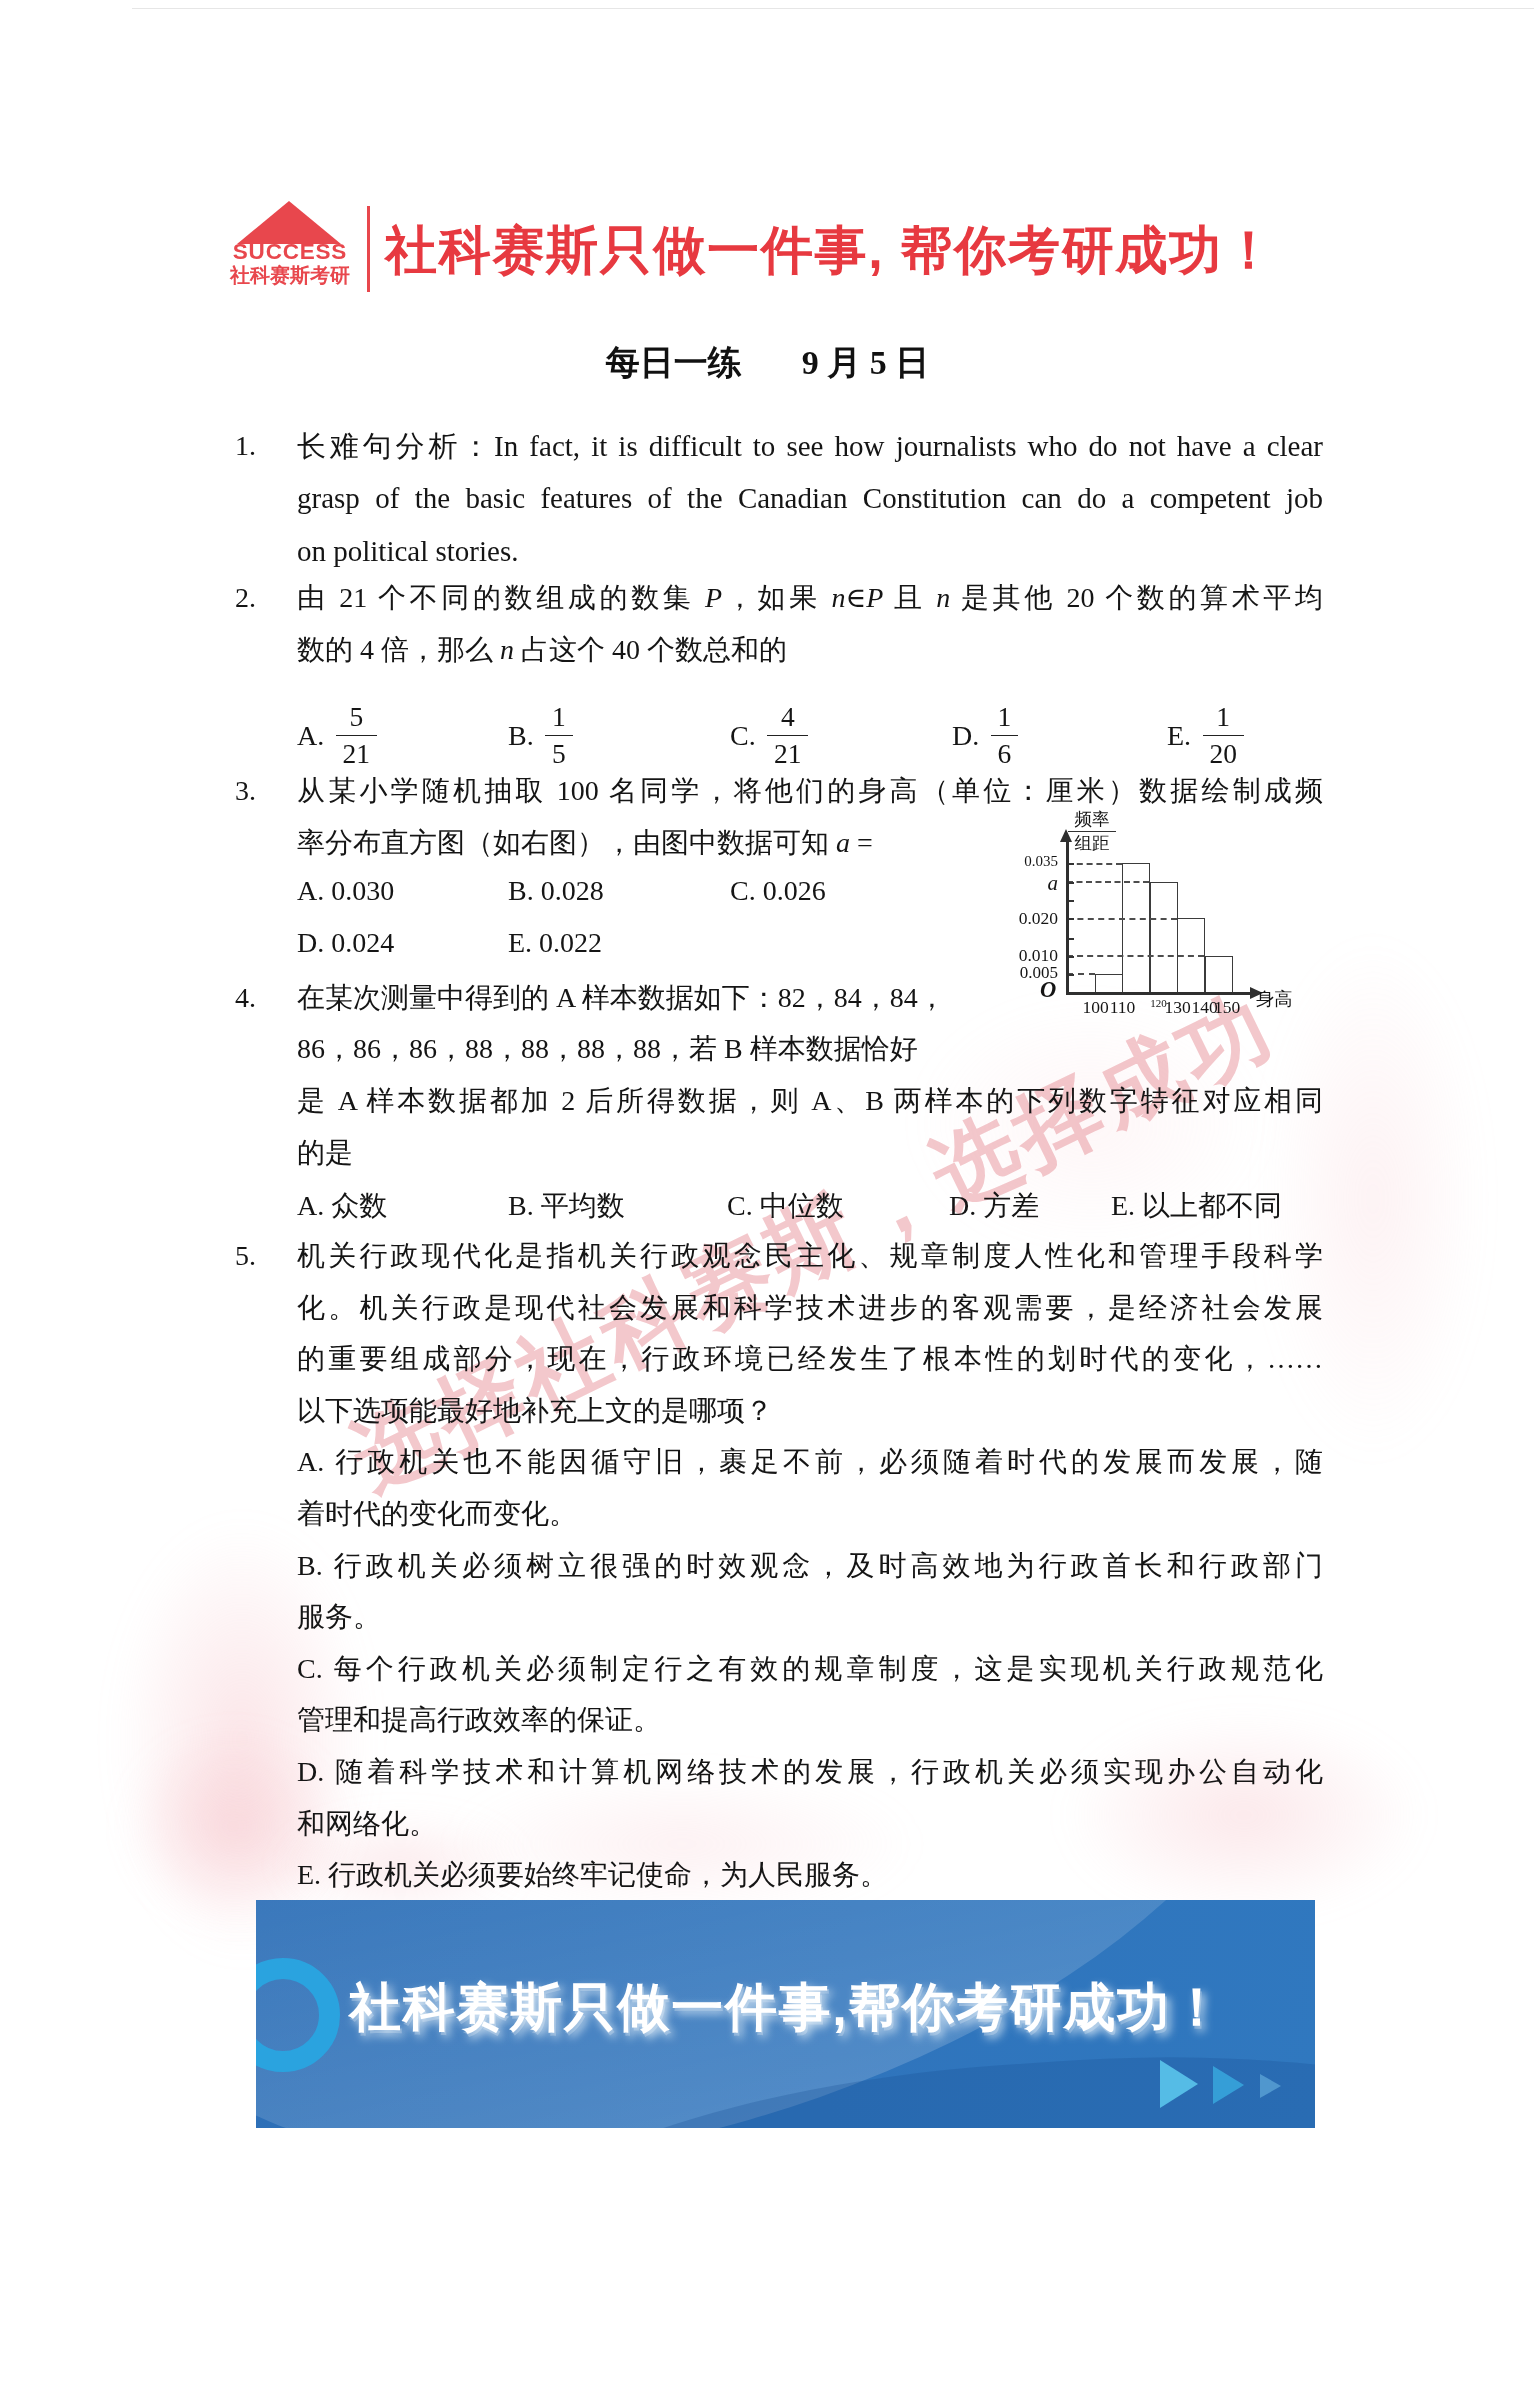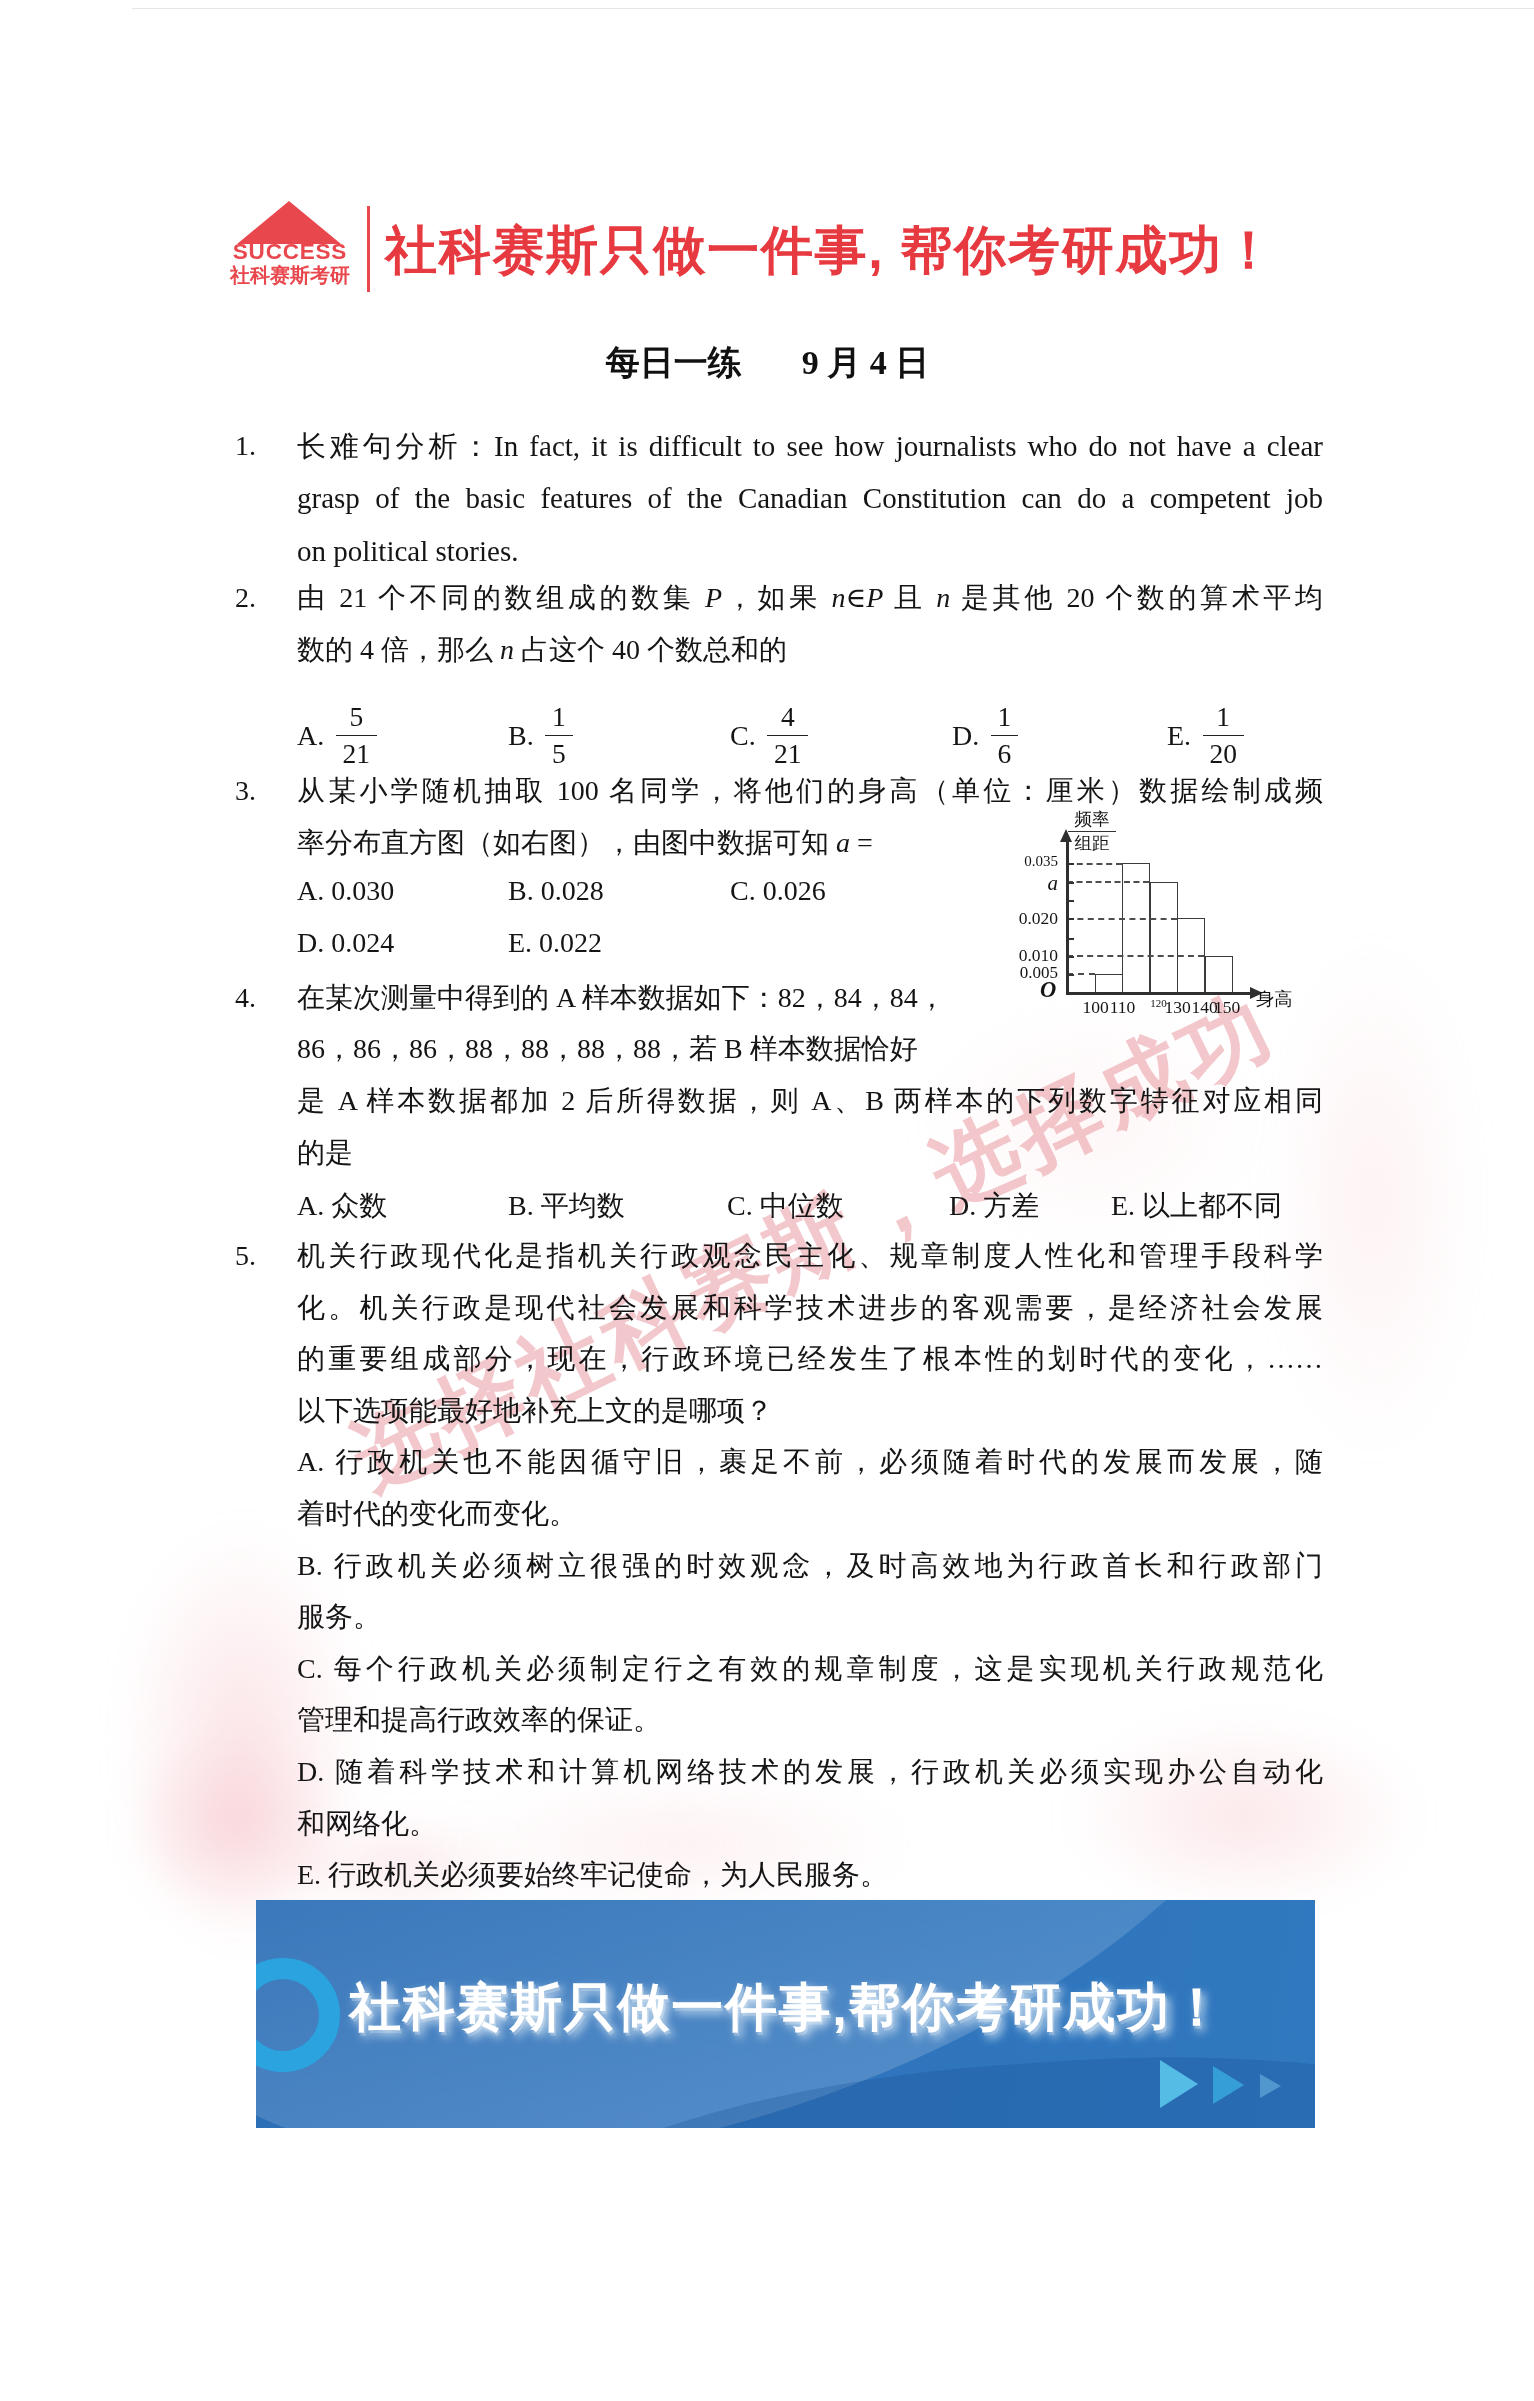--- a/index.html
+++ b/index.html
@@ -72,21 +72,21 @@
 <body>
 
 <div class="topline"></div>
 
 <div class="logo-tri"></div>
 <div class="logo-brand">SUCCESS</div>
 <div class="logo-sub">社科赛斯考研</div>
 <div class="hdr-bar"></div>
 <div class="hdr-slogan">社科赛斯只做一件事, 帮你考研成功！</div>
 
-<div class="page-title"><span>每日一练</span><span class="gap"></span><span>9 月 4 日</span></div>
+<div class="page-title"><span>每日一练</span><span class="gap"></span><span>9 月 5 日</span></div>
 
 <div class="watermark">选择社科赛斯，选择成功</div>
 <div class="blob" style="left:117px;top:1523px;width:250px;height:433px;background:radial-gradient(closest-side,rgba(244,178,186,0.34),rgba(244,178,186,0))"></div>
 <div class="blob" style="left:125px;top:1731px;width:216px;height:191px;background:radial-gradient(closest-side,rgba(242,160,170,0.30),rgba(242,160,170,0))"></div>
 <div class="blob" style="left:449px;top:1773px;width:466px;height:142px;background:radial-gradient(closest-side,rgba(246,190,197,0.22),rgba(246,190,197,0))"></div>
 <div class="blob" style="left:1065px;top:1715px;width:358px;height:200px;background:radial-gradient(closest-side,rgba(244,178,186,0.30),rgba(244,178,186,0))"></div>
 <div class="blob" style="left:1265px;top:941px;width:216px;height:516px;background:radial-gradient(closest-side,rgba(246,190,197,0.20),rgba(246,190,197,0))"></div>
 <div class="blob" style="left:916px;top:999px;width:350px;height:250px;background:radial-gradient(closest-side,rgba(248,200,206,0.16),rgba(248,200,206,0))"></div>
 <div class="blob" style="left:275px;top:1815px;width:250px;height:100px;background:radial-gradient(closest-side,rgba(242,170,178,0.25),rgba(242,170,178,0))"></div>
 

